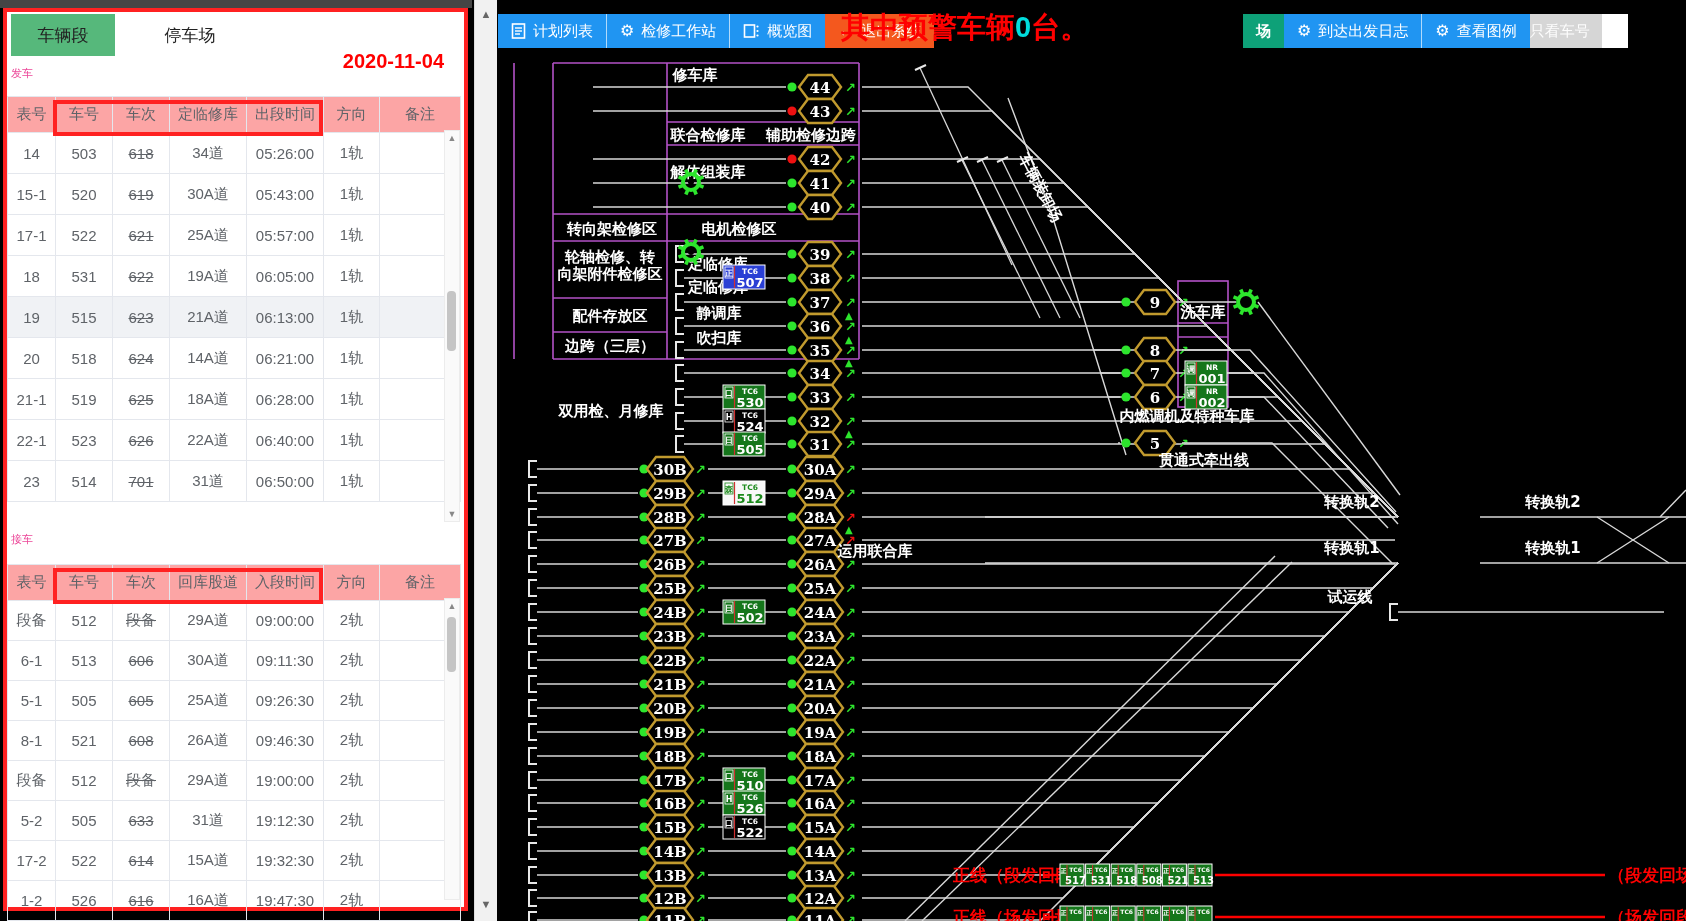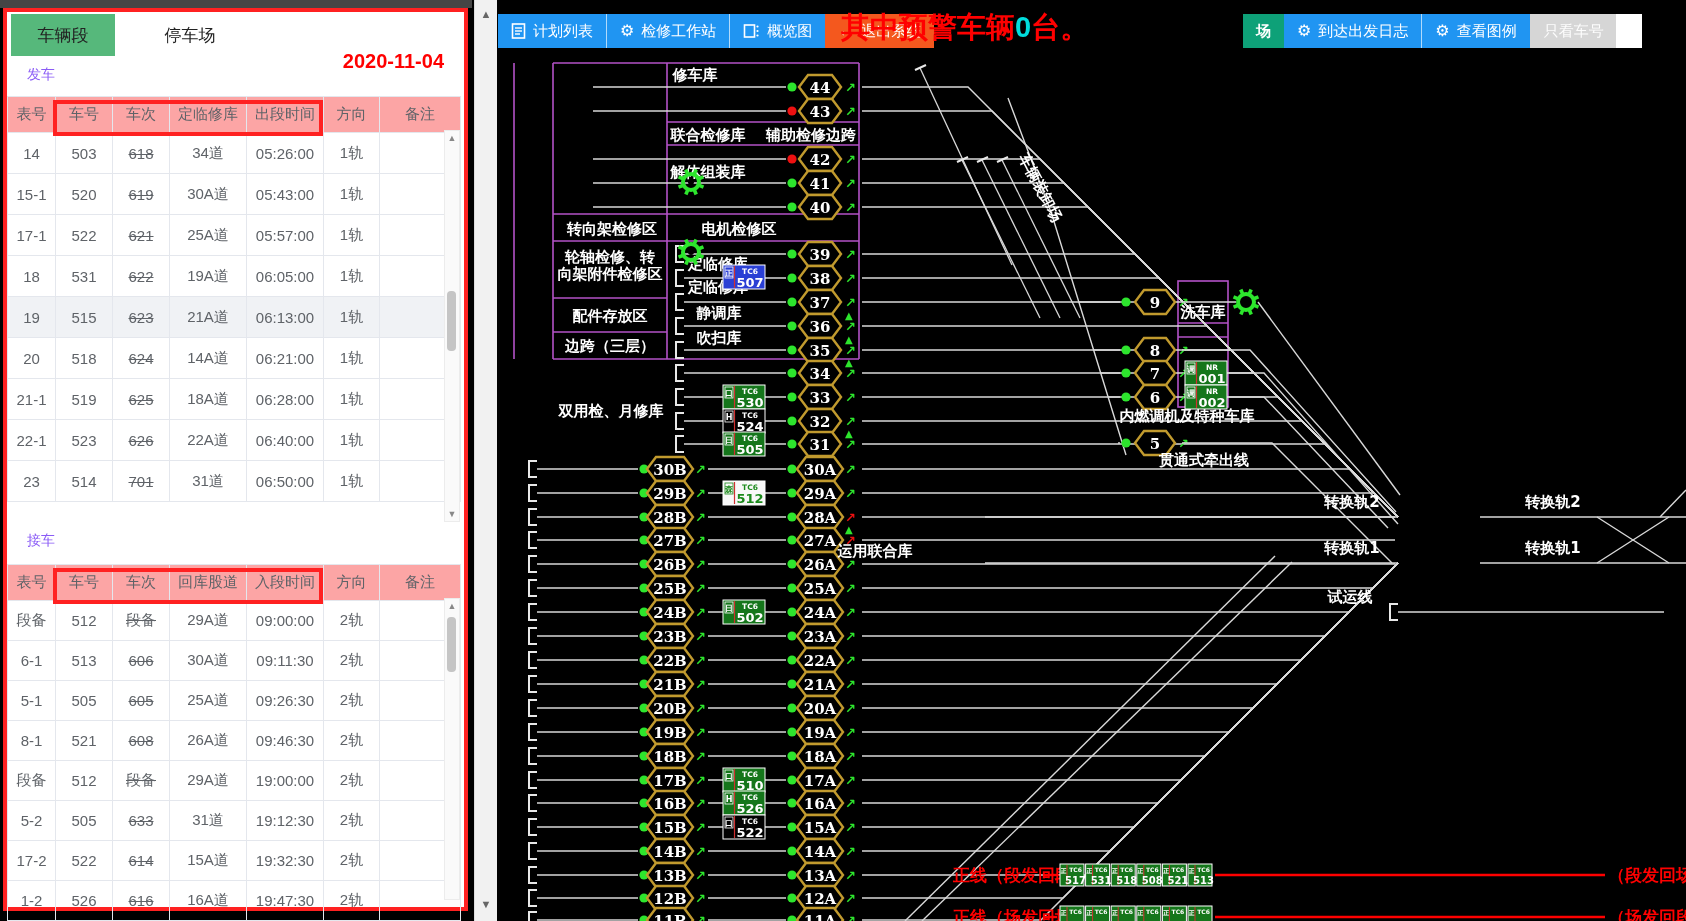--- a/index.html
+++ b/index.html
@@ -8,21 +8,21 @@
 
   
   #top-strip{position:absolute;left:0;top:0;width:472px;height:8px;background:#454545;}
   #left-panel{position:absolute;left:3px;top:8px;width:457px;height:895px;
     background:#fff;border:4px solid #ff2121;}
   .tab{position:absolute;top:2px;height:42px;display:flex;align-items:center;justify-content:center;
     font-size:17px;color:#222;cursor:pointer;}
   #tab-depot{left:4px;width:104px;background:#56b87b;}
   #tab-yard{left:108px;width:112px;background:#fff;padding-left:19px;}
   #panel-date{position:absolute;right:20px;top:14px;color:#f00;font-weight:bold;font-size:20px;margin-top:24px;}
-  .section-label{position:absolute;left:20px;font-size:14px;color:#8b5cf6;}
+  .section-label{position:absolute;left:4px;font-size:11px;color:#ec4899;}
   #dep-label{top:54px;} #arr-label{top:520px;}
   table.sched{position:absolute;left:0;border-collapse:collapse;table-layout:fixed;width:453px;
     font-size:15px;color:#5f6368;}
   #dep-table{top:84px;} #arr-table{top:552px;}
   table.sched th,table.sched td{border:1px solid #e4e7ed;text-align:center;font-weight:normal;
     overflow:hidden;white-space:nowrap;}
   table.sched th{height:33px;background:#fca5a5;}
   #dep-table td{height:38px;} #arr-table td{height:37px;}
   table.sched col:nth-child(1){width:48px;} table.sched col:nth-child(2){width:57px;}
   table.sched col:nth-child(3){width:57px;} table.sched col:nth-child(4){width:77px;}
@@ -46,21 +46,21 @@
   
   #toolbar-left{position:absolute;left:498px;top:14px;display:flex;height:34px;}
   #toolbar-right{position:absolute;left:1243px;top:14px;display:flex;height:34px;}
   .tb-btn{display:flex;align-items:center;gap:7px;padding:0 13px;color:#fff;font-size:15px;
     background:#2095f2;cursor:pointer;white-space:nowrap;}
   .tb-btn.sep{border-right:1px solid rgba(255,255,255,.65);}
   .tb-btn.orange{background:#f4581e;}
   .tb-btn.teal{background:#0ea178;font-weight:bold;}
   .tb-btn .ico{font-size:16px;line-height:1;}
   #toggle-carno{display:flex;align-items:center;background:#d6d6d6;color:#fdfdfd;font-size:15px;
-    padding-left:14px;cursor:pointer;}
+    cursor:pointer;}
   #toggle-knob{width:26px;height:34px;background:#fff;margin-left:12px;}
   #warning-text{position:absolute;left:841px;top:8px;font-size:29px;font-weight:bold;color:#f00;white-space:nowrap;}
   #warning-text .cnt{color:#00dddd;}
 
   svg#diagram{position:absolute;left:496px;top:0;}
 </style>
 </head>
 <body>
 
 <div id="stage">

